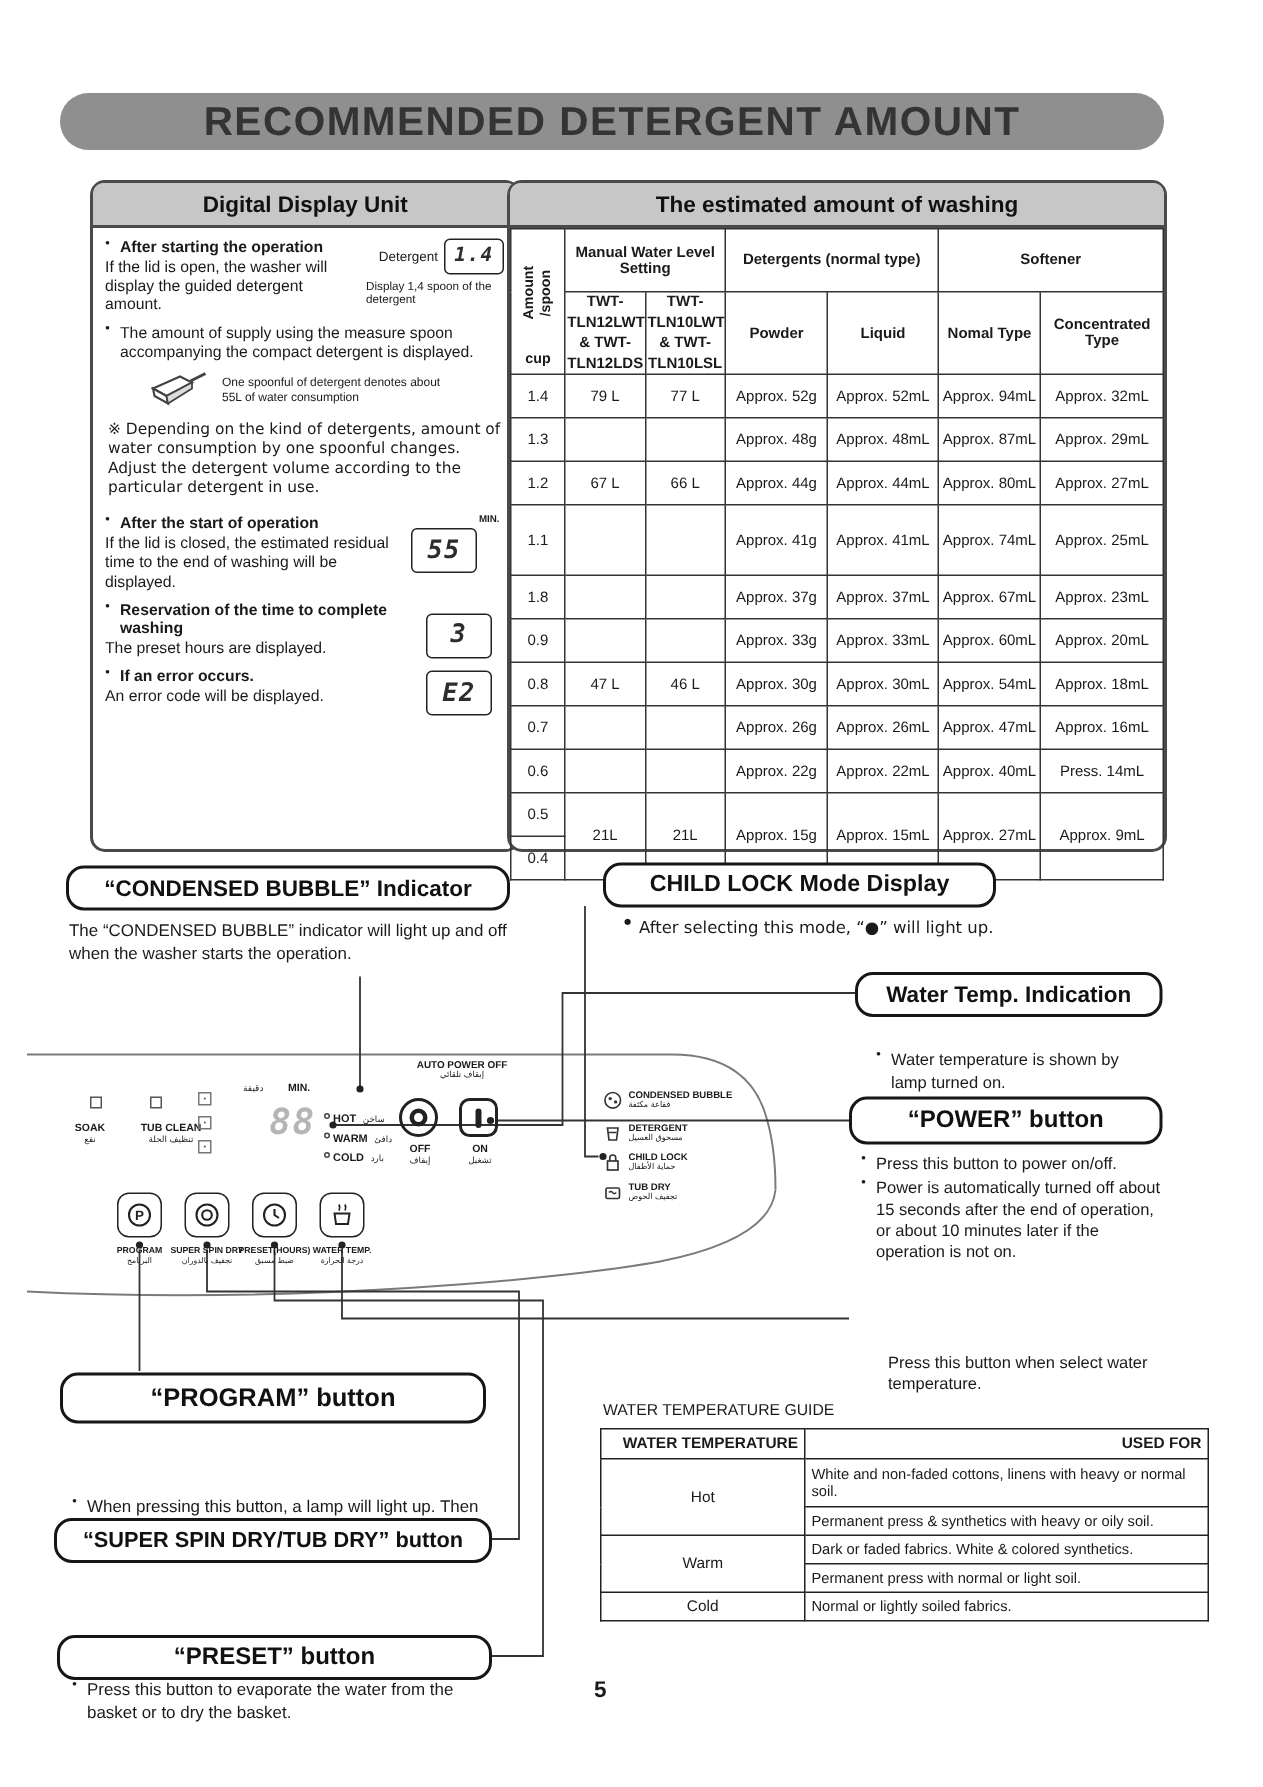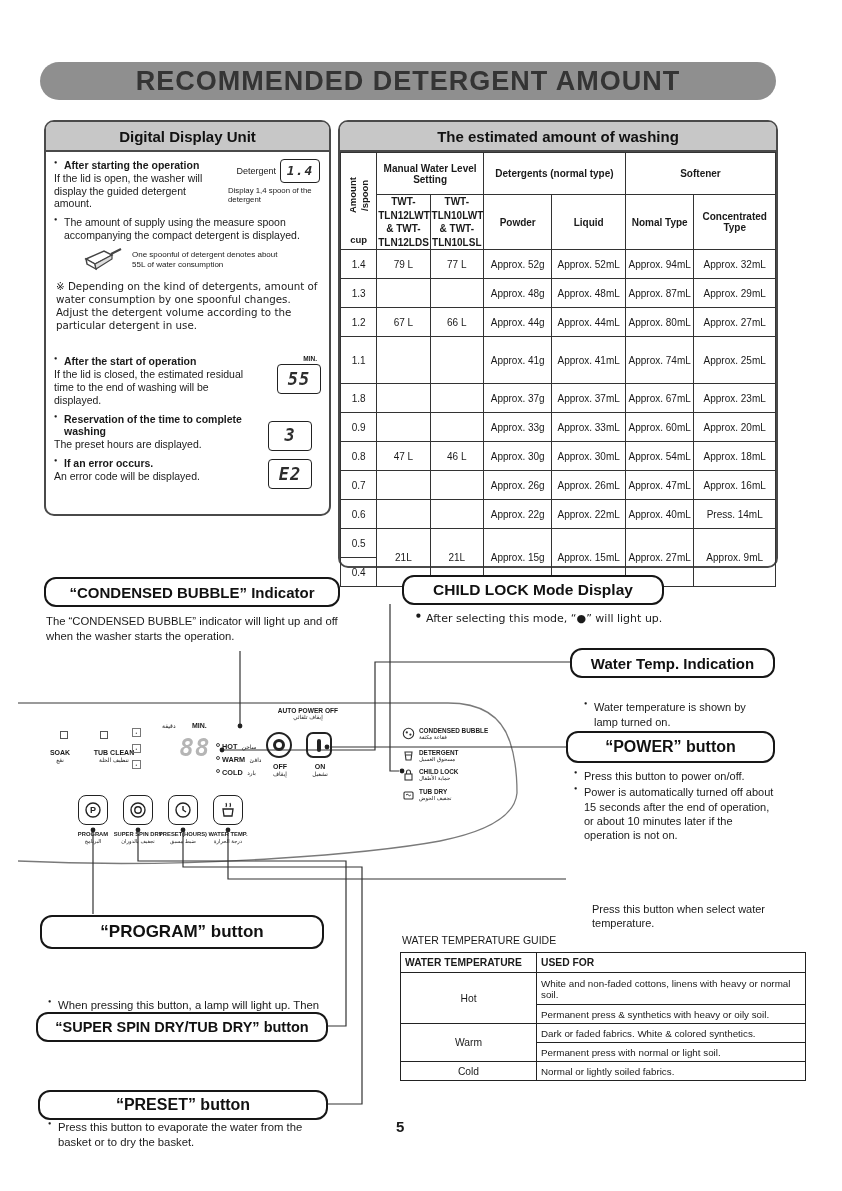--- a/index.html
+++ b/index.html
@@ -46,21 +46,21 @@
   .cup { font-size:9.5px; font-weight:bold; }
 
   
   .callout { border:2.5px solid #161616; border-radius:12px; background:#fff;
     display:flex; align-items:center; justify-content:center; font-weight:bold; color:#111; }
   .desc { font-size:11.3px; line-height:1.3; }
 
   
   .gtab { border-collapse:collapse; width:100%; }
   .gtab th, .gtab td { border:1px solid #222; font-size:9.8px; padding:2px 4px; }
-  .gtab th { font-weight:bold; text-align:left; font-size:10.3px; }
+  .gtab th { font-weight:bold; text-align:right; font-size:10.3px; }
   .gtab td.temp { text-align:center; font-size:10.3px; }
 
   
   .ind-sq { width:8px; height:8px; border:1px solid #555; display:inline-block; background:#fff; }
   .mini-box { width:9px; height:9px; border:1px solid #777; display:flex; align-items:center;
     justify-content:center; font-size:5px; color:#666; }
   .plbl { font-size:7px; font-weight:bold; text-align:center; line-height:1.15; }
   .plbl-ar { font-size:5.8px; text-align:center; line-height:1.2; }
   .lamp { width:4px; height:4px; border:1px solid #444; border-radius:50%; display:inline-block;
     margin-right:2px; vertical-align:middle; }
@@ -104,21 +104,21 @@
     <circle cx="222" cy="750" r="2.4" fill="#222"></circle>
     <circle cx="327" cy="747" r="2.4" fill="#222"></circle>
     <circle cx="228" cy="830" r="2.4" fill="#222"></circle>
     <circle cx="93" cy="830" r="2.4" fill="#222"></circle>
     <circle cx="138" cy="830" r="2.4" fill="#222"></circle>
     <circle cx="183" cy="830" r="2.4" fill="#222"></circle>
   </svg>
 
   <div class="abs title-bar">RECOMMENDED DETERGENT AMOUNT</div>
 
-  <div class="abs panel" style="left:44px; top:120px; width:287px; height:396px;">
+  <div class="abs panel" style="left:60px; top:120px; width:287px; height:448px;">
     <div class="panel-hd">Digital Display Unit</div>
     <div class="dd-body">
 
       <div class="dd-row">
         <div style="width:158px;">
           <div class="blt bold">After starting the operation</div>
           <div>If the lid is open, the washer will display the guided detergent amount.</div>
         </div>
         <div style="width:108px; padding-left:4px;">
           <div style="display:flex; align-items:center; gap:4px; justify-content:flex-end;">
@@ -136,30 +136,30 @@
       <div style="display:flex; align-items:center; gap:8px; margin:3px 0 5px 28px;">
         <svg width="42" height="30" viewBox="0 0 42 30">
           <path d="M4,14 L22,6 L30,10 L13,19 Z" fill="#fff" stroke="#444" stroke-width="1.4"></path>
           <path d="M4,14 L5,19 L14,24 L13,19 Z" fill="#fff" stroke="#444" stroke-width="1.4"></path>
           <path d="M13,19 L30,10 L30,14 L14,24 Z" fill="#ddd" stroke="#444" stroke-width="1.2"></path>
           <path d="M29,9 L39,4" stroke="#444" stroke-width="2"></path>
         </svg>
         <div style="font-size:8px; line-height:1.25; width:150px;">One spoonful of detergent denotes about 55L of water consumption</div>
       </div>
 
-      <div class="ar" style="font-size:10.3px; line-height:1.28; margin-bottom:23px; padding-left:2px;">※ Depending on the kind of detergents, amount of water consumption by one spoonful changes. Adjust the detergent volume according to the particular detergent in use.</div>
+      <div class="ar" style="font-size:10.3px; line-height:1.28; margin-bottom:11px; padding-left:2px;">※ Depending on the kind of detergents, amount of water consumption by one spoonful changes. Adjust the detergent volume according to the particular detergent in use.</div>
 
       <div class="dd-row">
         <div style="width:200px;">
           <div class="blt bold">After the start of operation</div>
           <div>If the lid is closed, the estimated residual time to the end of washing will be displayed.</div>
         </div>
         <div style="width:66px;">
           <div class="min-lbl">MIN.</div>
-          <div class="seg-box" style="width:44px; height:30px; margin-left:23px;">
+          <div class="seg-box" style="width:44px; height:30px; margin-left:4px;">
             <span class="seg" style="font-size:17px;">55</span>
           </div>
         </div>
       </div>
 
       <div class="dd-row">
         <div style="width:200px;">
           <div class="blt bold">Reservation of the time to complete washing</div>
           <div>The preset hours are displayed.</div>
         </div>

